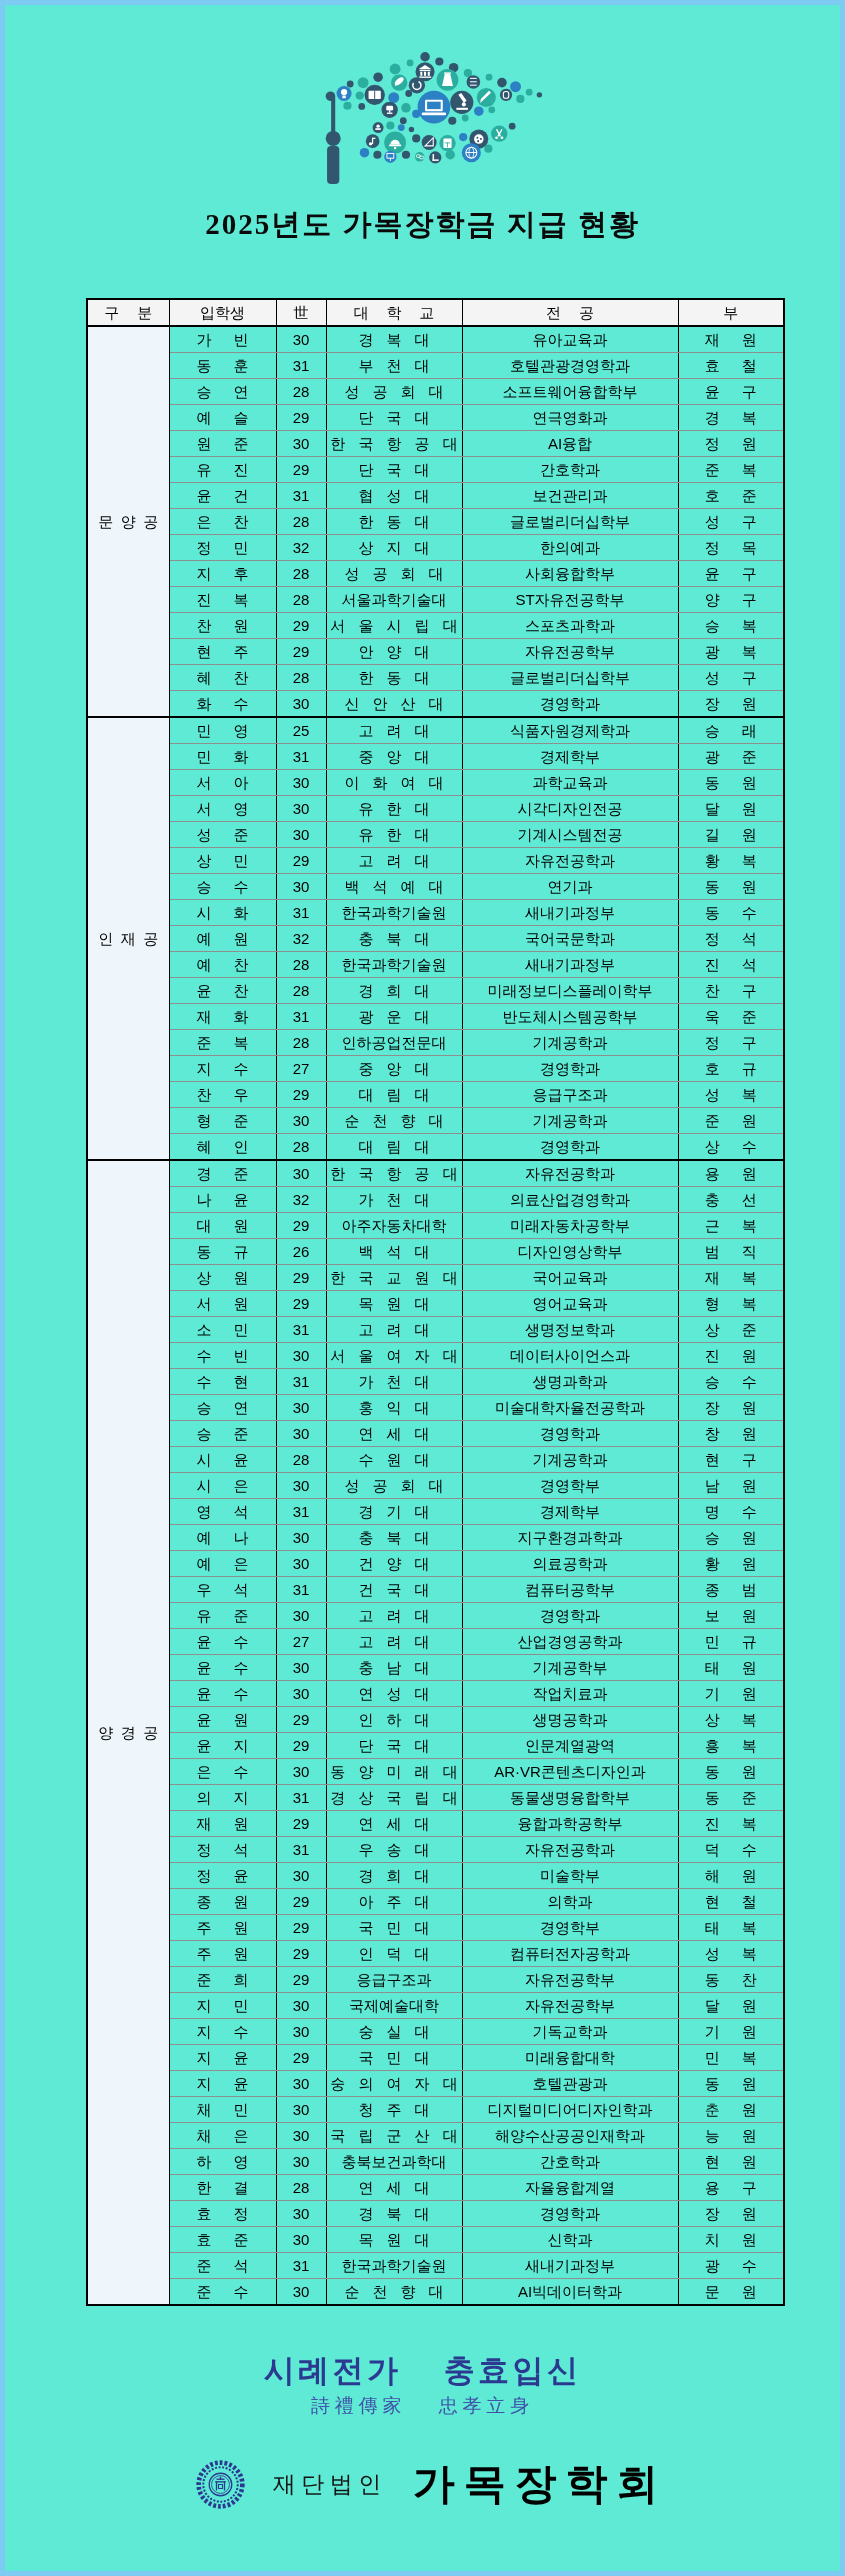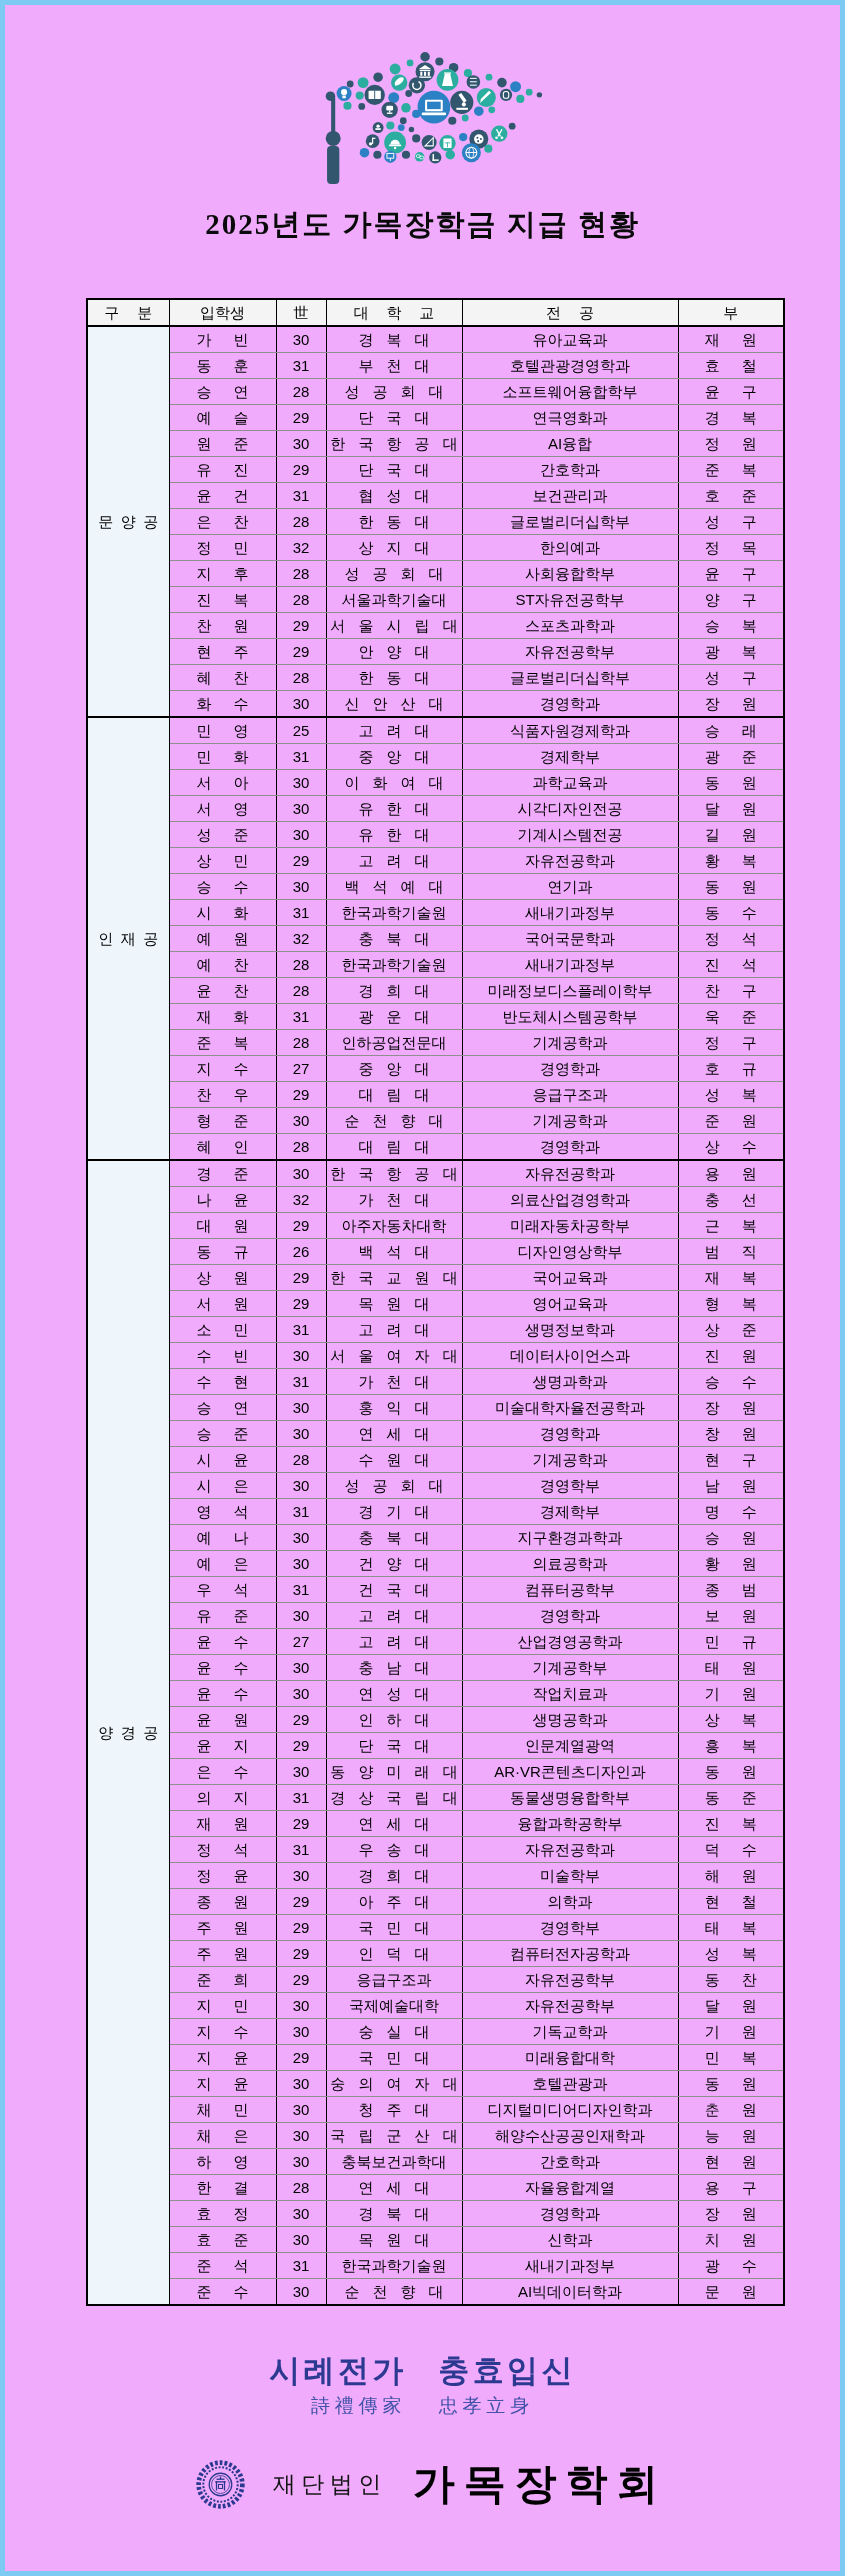--- a/index.html
+++ b/index.html
@@ -1,18 +1,18 @@
 <!DOCTYPE html>
 <html style="font-size:11px"><head>
 <meta charset="utf-8">
 <style>
   html,body{margin:0;padding:0;background:#fff;}
   #page{
     position:relative;width:845px;height:2576px;box-sizing:border-box;
-    background:#f0abfc;border:5.5px solid #7DCBF2;overflow:hidden;
+    background:#5eead4;border:5.5px solid #7DCBF2;overflow:hidden;
     font-family:"Liberation Sans", sans-serif;color:#000;
   }
   
   #cap{position:absolute;left:303px;top:38px;}
   .n{fill:#33566F}.t{fill:#2BAE9F}.b{fill:#2C80C4}
   .w{fill:#fff}
   
   #title{
     position:absolute;top:200px;left:0;width:100%;text-align:center;
     font-size:29px;font-weight:bold;letter-spacing:2px;color:#0a0a0a;
@@ -30,21 +30,21 @@
   thead th{background:#F4F4F4;border-bottom:1.4px solid #000;word-spacing:13.6px;font-weight:normal;}
   td.group-cell{background:#EFF6FB;letter-spacing:7.5px;padding-left:7.5px;}
   tr.group-start td{border-top:2px solid #000;}
   td.col-name,td.col-parent{word-spacing:17.7px;}
   td.col-univ{word-spacing:8.9px;}
   td.col-age{font-family:"Liberation Sans",sans-serif;}
   
   #motto-kr{
     position:absolute;top:2345px;left:0;width:100%;text-align:center;
     color:#2B3990;font-size:31px;font-weight:bold;letter-spacing:3.4px;word-spacing:20.4px;
-    font-family:Liberation Serif, serif;
+    font-family:Liberation Mono, monospace;
   }
   #motto-hanja{
     position:absolute;top:2388px;left:0;width:100%;text-align:center;
     color:#4053A8;font-size:19px;letter-spacing:4.8px;word-spacing:23px;
     font-family:"Liberation Serif", serif;
   }
   
   #logo-row{
     position:absolute;top:2451px;left:0;width:100%;
     display:flex;justify-content:center;align-items:center;gap:26px;margin-left:8px;

